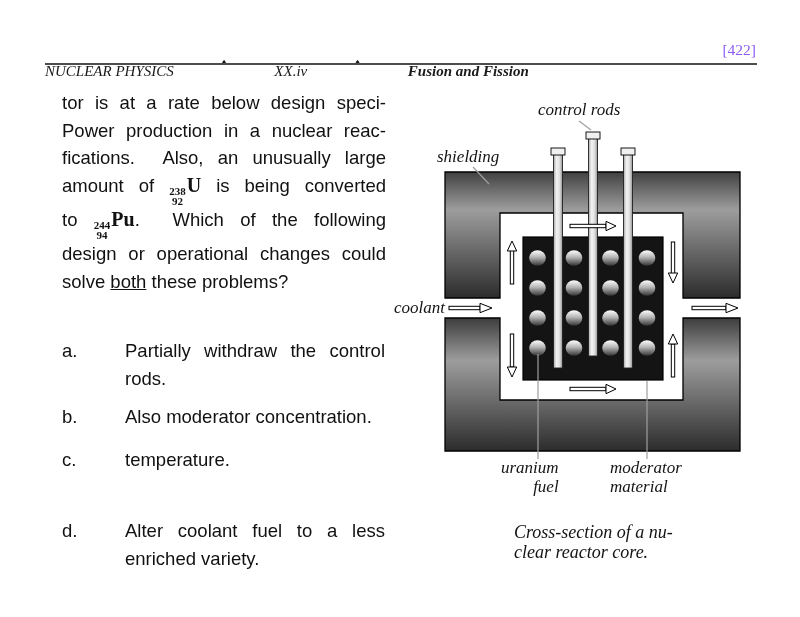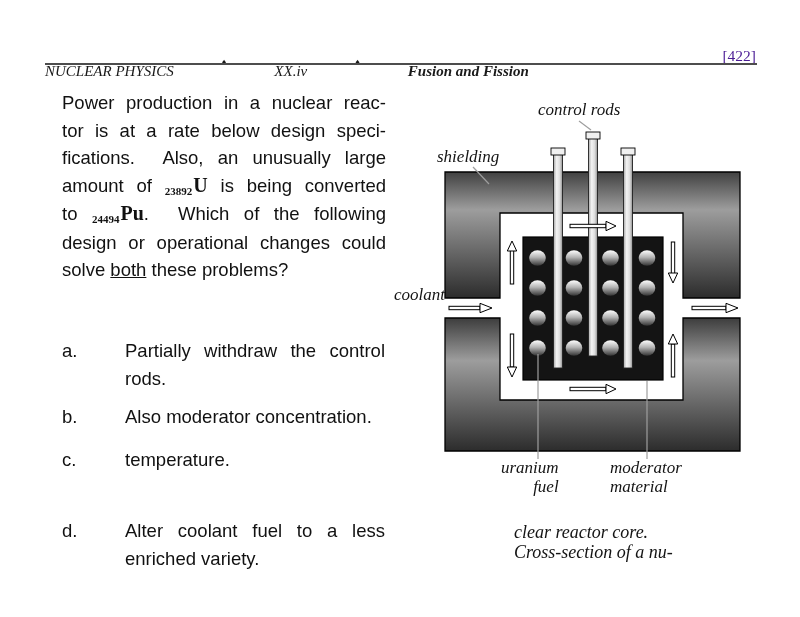--- a/index.html
+++ b/index.html
@@ -6,29 +6,29 @@
   body{
     width:800px;height:617px;position:relative;background:#ffffff;
     font-family:"Liberation Sans",sans-serif;color:#111;overflow:hidden;
   }
   
   .header{position:absolute;left:45px;top:43px;width:712px;display:flex;align-items:baseline;
           font-family:"Liberation Serif",serif;font-size:15px;color:#1a1a1a;gap:36px;}
   .hdr-course,.hdr-section{font-style:italic;}
   .hdr-topic{font-style:italic;font-weight:bold;margin-top:20px;}
   .hdr-diamond{font-size:9px;margin:0 12px;align-self:center;}
-  .hdr-page{position:absolute;right:44px;top:47px;font-family:"Liberation Serif",serif;font-size:15.5px;color:#4c1d95;margin-left:24px;}
+  .hdr-page{position:absolute;right:44px;top:41px;font-family:"Liberation Serif",serif;font-size:15.5px;color:#8b5cf6;margin-left:24px;}
   .hdr-rule{position:absolute;left:45px;top:63px;width:712px;height:2px;background:#4d4d4d;}
   
   .question{position:absolute;left:62px;top:89px;width:324px;font-size:18.5px;line-height:27.5px;}
   .jline{text-align:justify;text-align-last:justify;}
   .pline{text-align:left;}
   .ul{text-decoration:underline;}
   .iso{display:inline-block;white-space:nowrap;font-family:"Liberation Serif",serif;font-weight:bold;}
-  .iso-nums{display:inline-flex;flex-direction:row;align-items:center;
+  .iso-nums{display:inline-flex;flex-direction:column;align-items:center;
             font-size:11px;line-height:10px;vertical-align:-0.30em;margin-right:1px;margin-top:12px;}
   .iso-sym{font-size:20px;}
   .option{position:absolute;left:62px;width:323px;display:flex;font-size:18.5px;line-height:27.5px;}
   .opt-letter{width:31px;flex:0 0 31px;}
   .opt-lines{width:292px;flex:1;margin-left:32px;}
   .opt-a{top:337px;} .opt-b{top:403px;} .opt-c{top:446px;} .opt-d{top:517px;}
   .ls{letter-spacing:0.9px;}
   
   .dlabel{position:absolute;font-family:"Liberation Serif",serif;font-style:italic;
           font-size:17px;color:#141414;line-height:18.5px;white-space:nowrap;}
@@ -43,22 +43,22 @@
   <span class="hdr-course">NUCLEAR PHYSICS</span>
   <span class="hdr-diamond">♦</span>
   <span class="hdr-section">XX.iv</span>
   <span class="hdr-diamond">♦</span>
   <span class="hdr-topic">Fusion and Fission</span>
 </div>
 <div class="hdr-page">[422]</div>
 <div class="hdr-rule"></div>
 
 <div class="question">
+  <div class="jline">tor is at a rate below design speci-</div>
   <div class="jline">Power production in a nuclear reac-</div>
-  <div class="jline">tor is at a rate below design speci-</div>
   <div class="jline">fications.&nbsp; Also, an unusually large</div>
   <div class="jline"><span>amount of</span> <span class="iso"><span class="iso-nums">
           <span>238</span>
           <span>92</span>
         </span><span class="iso-sym">U</span></span> <span>is being converted</span></div>
   <div class="jline"><span>to</span> <span class="iso"><span class="iso-nums">
           <span>244</span>
           <span>94</span>
         </span><span class="iso-sym">Pu</span></span><span>.&nbsp; Which of the following</span></div>
   <div class="jline">design or operational changes could</div>
@@ -191,25 +191,25 @@
   <g stroke="#9e9e9e" stroke-width="1.2">
     <line x1="579" y1="121" x2="591" y2="130"></line>
     <line x1="473" y1="167" x2="489" y2="184"></line>
     <line x1="538" y1="354" x2="538" y2="459"></line>
     <line x1="647" y1="381" x2="647" y2="459"></line>
   </g>
 </svg>
 
 <div class="dlabel" style="left:538px;top:101px;">control rods</div>
 <div class="dlabel" style="left:437px;top:148px;">shielding</div>
-<div class="dlabel" style="left:394px;top:286px;">coolant</div>
+<div class="dlabel" style="left:394px;top:299px;">coolant</div>
 <div class="dlabel" style="left:501px;top:459px;text-align:right;">
   <div>uranium</div>
   <div>fuel</div>
 </div>
 <div class="dlabel" style="left:610px;top:459px;">
   <div>moderator</div>
   <div>material</div>
 </div>
 <div class="caption">
+  <div>Cross-section of a nu-</div>
   <div>clear reactor core.</div>
-  <div>Cross-section of a nu-</div>
 </div>
 
 </body></html>

